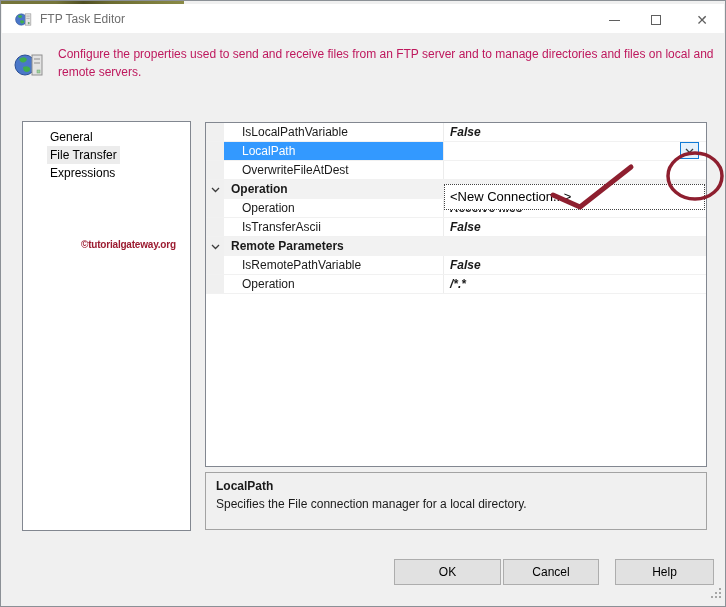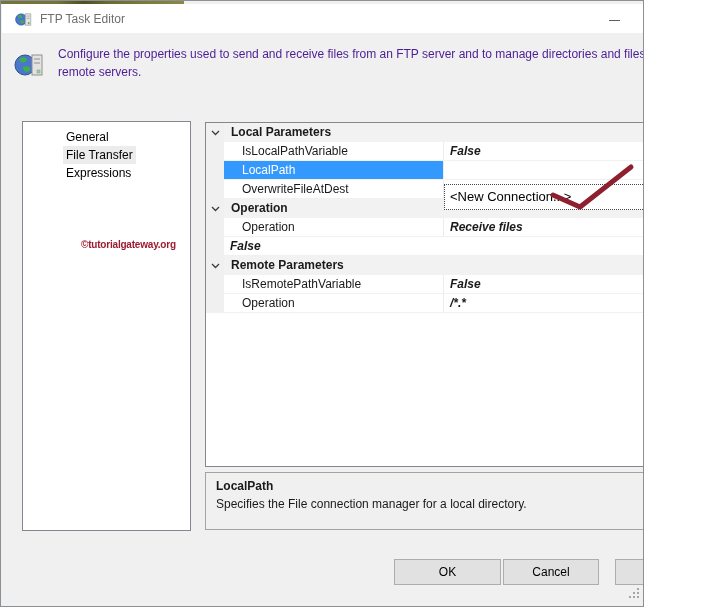--- a/index.html
+++ b/index.html
@@ -1,42 +1,42 @@
 <!DOCTYPE html>
 <html><head>
 <meta charset="utf-8">
 <style>
   * { margin:0; padding:0; box-sizing:border-box; }
   html,body { width:726px; height:607px; }
   body { font-family:"Liberation Sans", sans-serif; font-size:12px; color:#1a1a1a; }
 
-  .dialog { position:relative; width:644px; height:607px; background:#f0f0f0;
+  .dialog { position:relative; width:726px; height:607px; background:#f0f0f0;
             border:1px solid #8b9096; overflow:hidden; }
 
   .bg-strip { position:absolute; left:0; top:0; width:183px; height:3px;
               background:linear-gradient(90deg,#75753a 0%,#75753a 30%,#4f4f22 45%,#6c6c31 60%,#8a8a45 100%); }
 
   
   .titlebar { position:absolute; left:1px; top:3px; width:722px; height:29px; background:#ffffff; }
   .title-icon { position:absolute; left:13px; top:7px; width:17px; height:17px; }
   .title-text { position:absolute; left:38px; top:8px; color:#6e6e6e; font-size:12px; }
   .winbtn { position:absolute; top:5px; width:32px; height:22px; display:flex;
             align-items:center; justify-content:center; color:#5f5f5f; font-size:13px; }
   .btn-min { left:596px; } .btn-max { left:638px; } .btn-close { left:684px; font-size:14px; }
   .max-glyph { width:10px; height:10px; border:1px solid #5f5f5f; display:inline-block; }
   .min-glyph { width:11px; height:0; border-top:1px solid #5f5f5f; display:inline-block; }
 
   
   .header-icon { position:absolute; left:13px; top:49px; width:30px; height:30px; }
-  .header-text { position:absolute; left:57px; top:44px; width:656px; line-height:18px; color:#4c1d95; }
+  .header-text { position:absolute; left:57px; top:44px; width:656px; line-height:18px; color:#be185d; }
 
   
   .sidebar { position:absolute; left:21px; top:120px; width:169px; height:410px;
              background:#ffffff; border:1px solid #828790; padding-top:6px; }
-  .sb-item { height:18px; line-height:18px; padding-left:40px; color:#000; }
+  .sb-item { height:18px; line-height:18px; padding-left:24px; color:#000; }
   .sb-item .sel-box { display:inline-block; padding:0 3px; }
   .sb-item.selected .sel-box { background:#ececec; }
 
   
   .grid { position:absolute; left:204px; top:121px; width:502px; height:345px;
           background:#ffffff; border:1px solid #828790; }
   .grid-row { position:relative; display:flex; height:19px; line-height:18px; }
   .gutter { width:18px; flex:0 0 18px; background:#f0f0f0; display:flex;
             align-items:center; justify-content:center; }
   .grid-row.category { background:#f2f2f2; font-weight:bold; }
@@ -118,28 +118,20 @@
   <div class="header-text">Configure the properties used to send and receive files from an FTP server and to manage directories and files on local and remote servers.</div>
 
   <div class="sidebar" id="sidebar-list">
       <div class="sb-item"><span class="sel-box">General</span></div>
       <div class="sb-item selected"><span class="sel-box">File Transfer</span></div>
       <div class="sb-item"><span class="sel-box">Expressions</span></div>
     </div>
 
   <div class="grid">
     <div id="grid-rows">
-        <div class="grid-row category">
-          <div class="gutter">
-            <svg width="9" height="6" viewBox="0 0 9 6">
-              <path d="M1 1 L4.5 4.5 L8 1" fill="none" stroke="#3c3c3c" stroke-width="1.3"></path>
-            </svg>
-          </div>
-          <div class="cat-label">Local Parameters</div>
-        </div>
         <div class="grid-row item">
           <div class="gutter"></div>
           <div class="cell-name">IsLocalPathVariable</div>
           <div class="cell-value">False</div>
         </div>
         <div class="grid-row item selected">
           <div class="gutter"></div>
           <div class="cell-name">LocalPath</div>
           <div class="cell-value">
             <div class="dd-btn">
@@ -162,20 +154,21 @@
           </div>
           <div class="cat-label">Operation</div>
         </div>
         <div class="grid-row item">
           <div class="gutter"></div>
           <div class="cell-name">Operation</div>
           <div class="cell-value">Receive files</div>
         </div>
         <div class="grid-row item">
           <div class="gutter"></div>
+          <div class="cell-name">IsTransferAscii</div>
           <div class="cell-value">False</div>
         </div>
         <div class="grid-row category">
           <div class="gutter">
             <svg width="9" height="6" viewBox="0 0 9 6">
               <path d="M1 1 L4.5 4.5 L8 1" fill="none" stroke="#3c3c3c" stroke-width="1.3"></path>
             </svg>
           </div>
           <div class="cat-label">Remote Parameters</div>
         </div>

